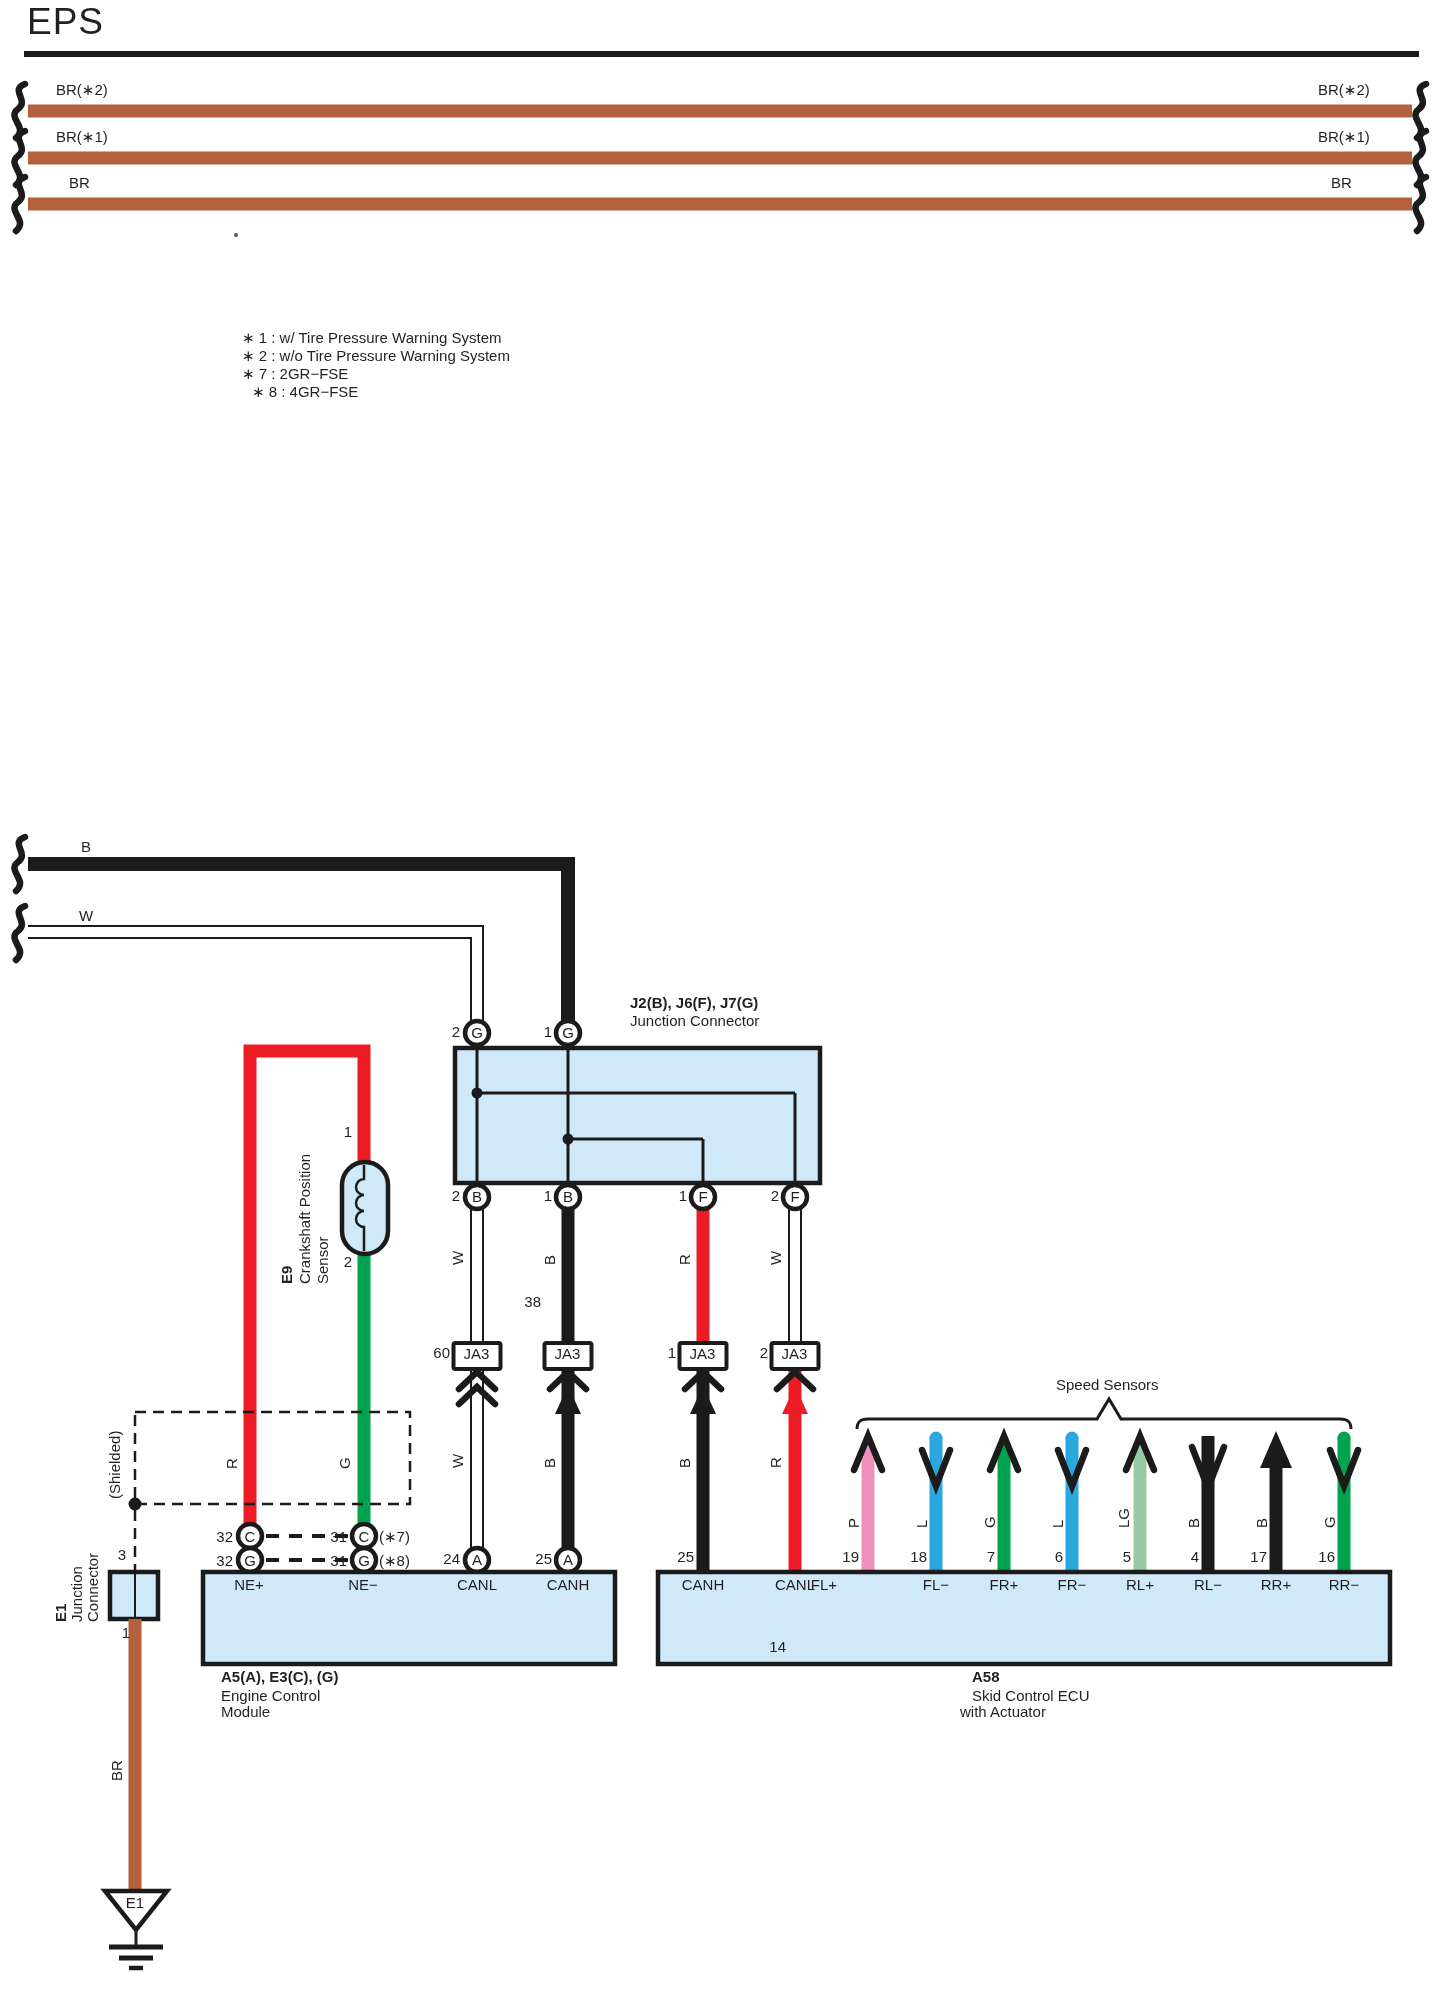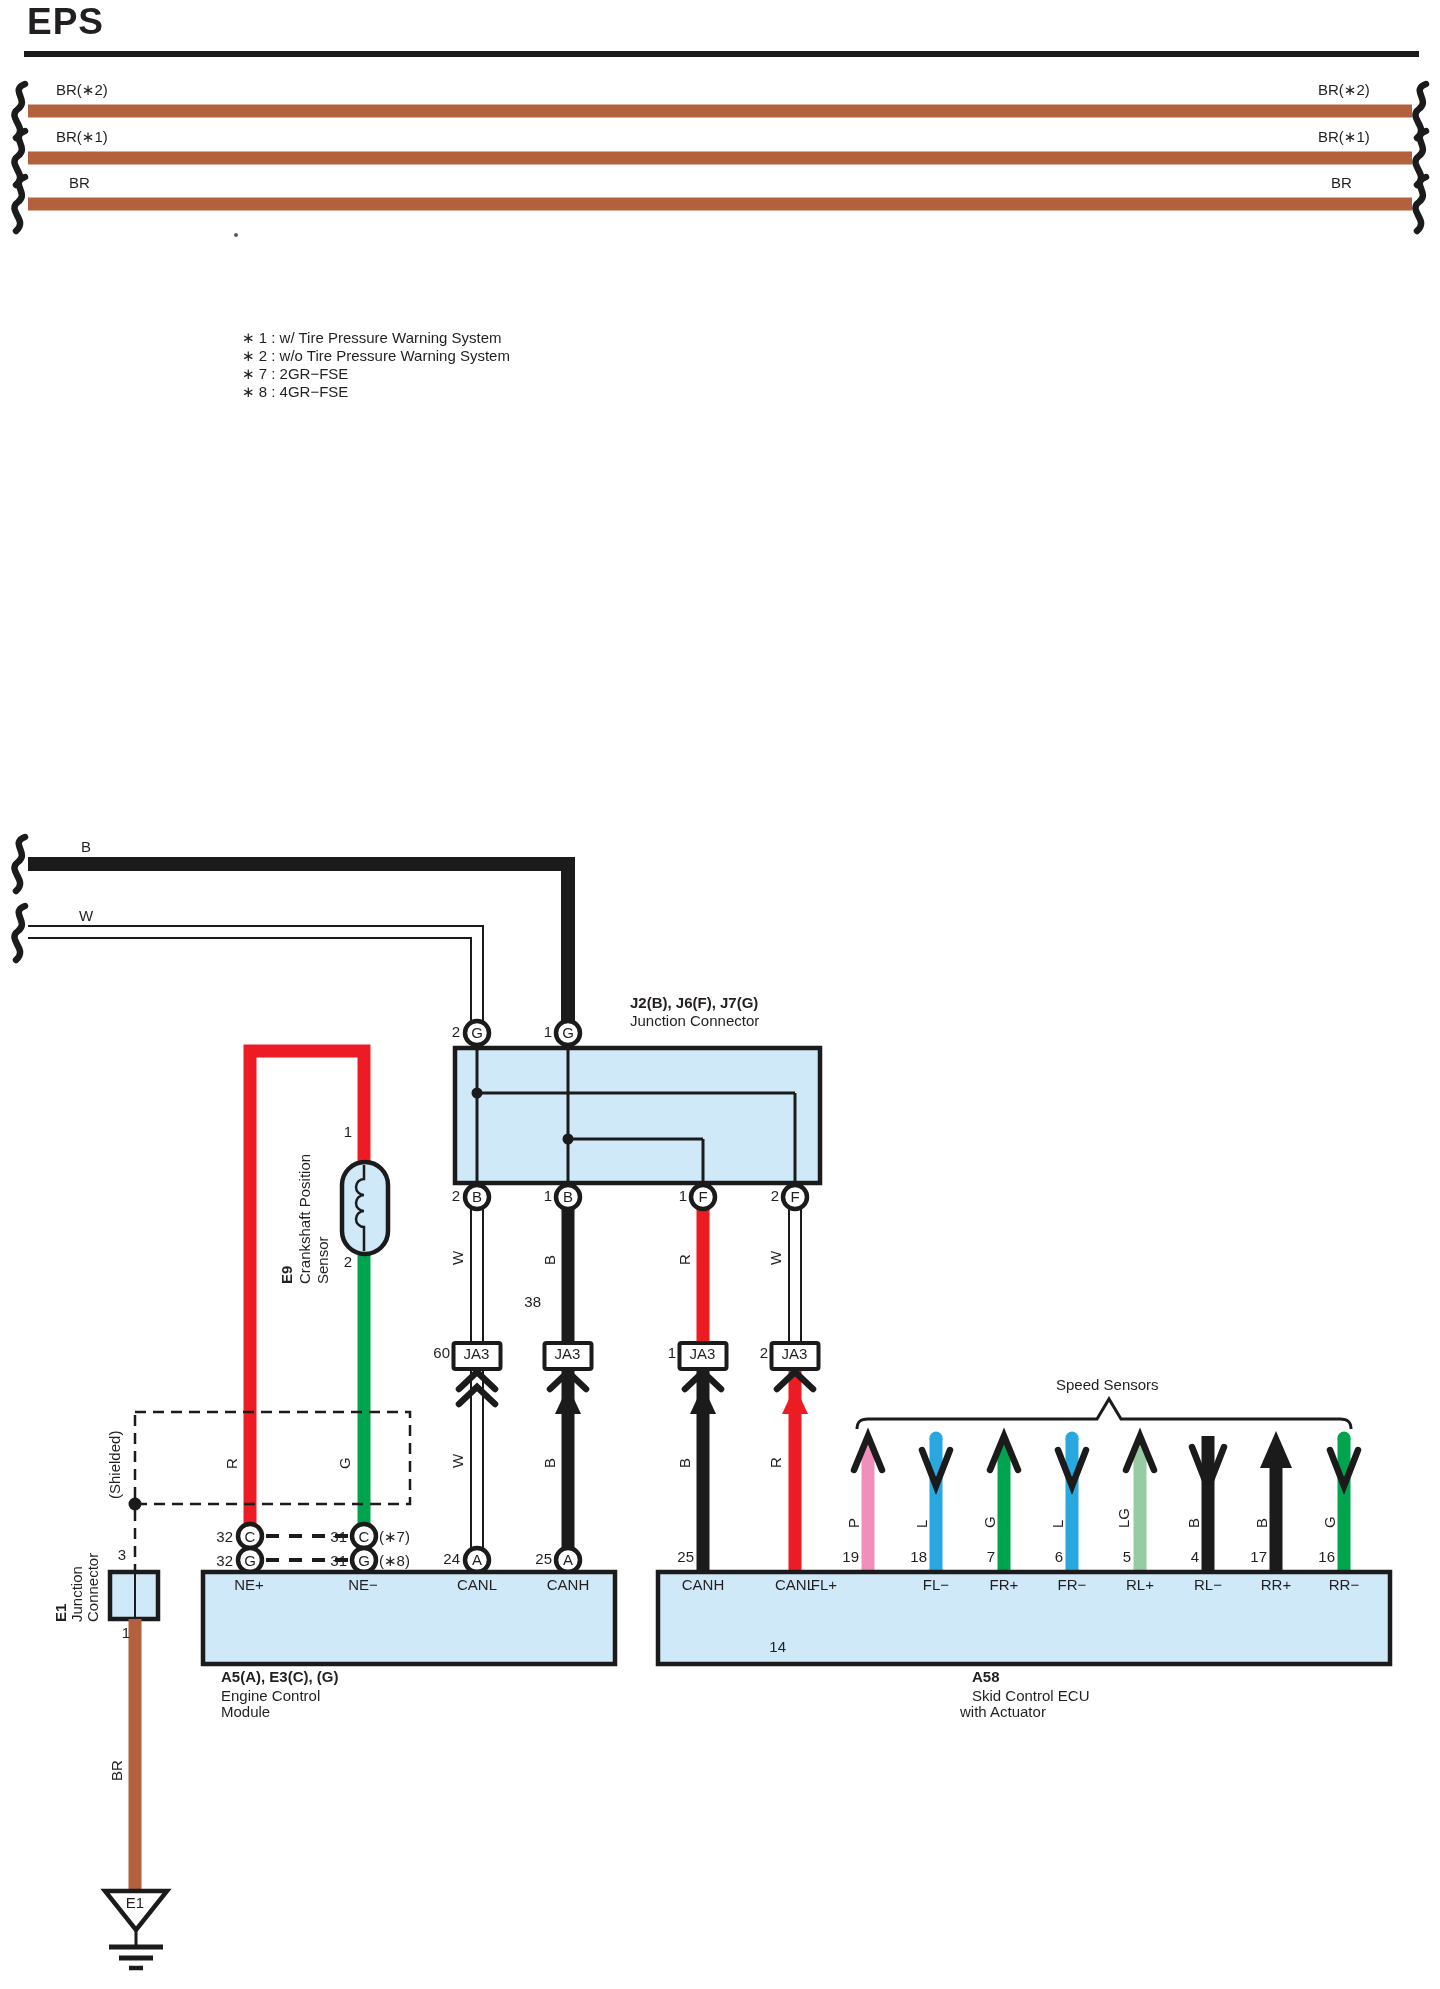--- a/index.html
+++ b/index.html
@@ -4,21 +4,21 @@
 <style>
   html,body{margin:0;padding:0;background:#fff;}
   .stage{position:relative;width:1440px;height:1989px;background:#fff;
          font-family:"Liberation Sans",sans-serif;color:#231f20;overflow:hidden;}
   svg{position:absolute;left:0;top:0;}
   .t{position:absolute;font-size:15px;line-height:16px;white-space:nowrap;}
   .b{font-weight:bold;}
   .v{transform-origin:0 0;transform:rotate(-90deg);}
   .c{text-align:center;}
   .r{text-align:right;}
-  .title{position:absolute;font-size:37px;font-weight:bold;line-height:38px;letter-spacing:1px;}
+  .title{position:absolute;font-size:37px;font-weight:normal;line-height:38px;letter-spacing:1px;}
   .dotmark{position:absolute;width:4px;height:4px;background:#5a5a5a;border-radius:50%;}
   
   .brown{stroke:#b2613c}
   .ink{stroke:#1b1b1b}
   .red{stroke:#ed1c24}
   .green{stroke:#00a44f}
   .pink{stroke:#f08fbc}
   .blue{stroke:#29a8e0}
   .lgreen{stroke:#97cba4}
   .w13{stroke-width:13}
@@ -198,21 +198,21 @@
   <div class="t" style="left:69px;top:175px">BR</div>
   <div class="t" style="left:1318px;top:82px">BR(∗2)</div>
   <div class="t" style="left:1318px;top:129px">BR(∗1)</div>
   <div class="t" style="left:1331px;top:175px">BR</div>
 
   <div class="dotmark" style="left:234px;top:233px"></div>
 
   <div class="t" style="left:242px;top:330px">∗ 1 : w/ Tire Pressure Warning System</div>
   <div class="t" style="left:242px;top:348px">∗ 2 : w/o Tire Pressure Warning System</div>
   <div class="t" style="left:242px;top:366px">∗ 7 : 2GR−FSE</div>
-  <div class="t" style="left:242px;top:384px">∗ 8 : 4GR−FSE</div>
+  <div class="t" style="left:252px;top:384px">∗ 8 : 4GR−FSE</div>
 
   <div class="t" style="left:81px;top:839px">B</div>
   <div class="t" style="left:79px;top:908px">W</div>
 
   <div class="t b" style="left:630px;top:995px">J2(B), J6(F), J7(G)</div>
   <div class="t" style="left:630px;top:1013px">Junction Connector</div>
   <div class="t r" style="left:432px;top:1024px;width:28px">2</div>
   <div class="t r" style="left:524px;top:1024px;width:28px">1</div>
   <div class="t c" style="left:465px;top:1025px;width:24px">G</div>
   <div class="t c" style="left:556px;top:1025px;width:24px">G</div>

